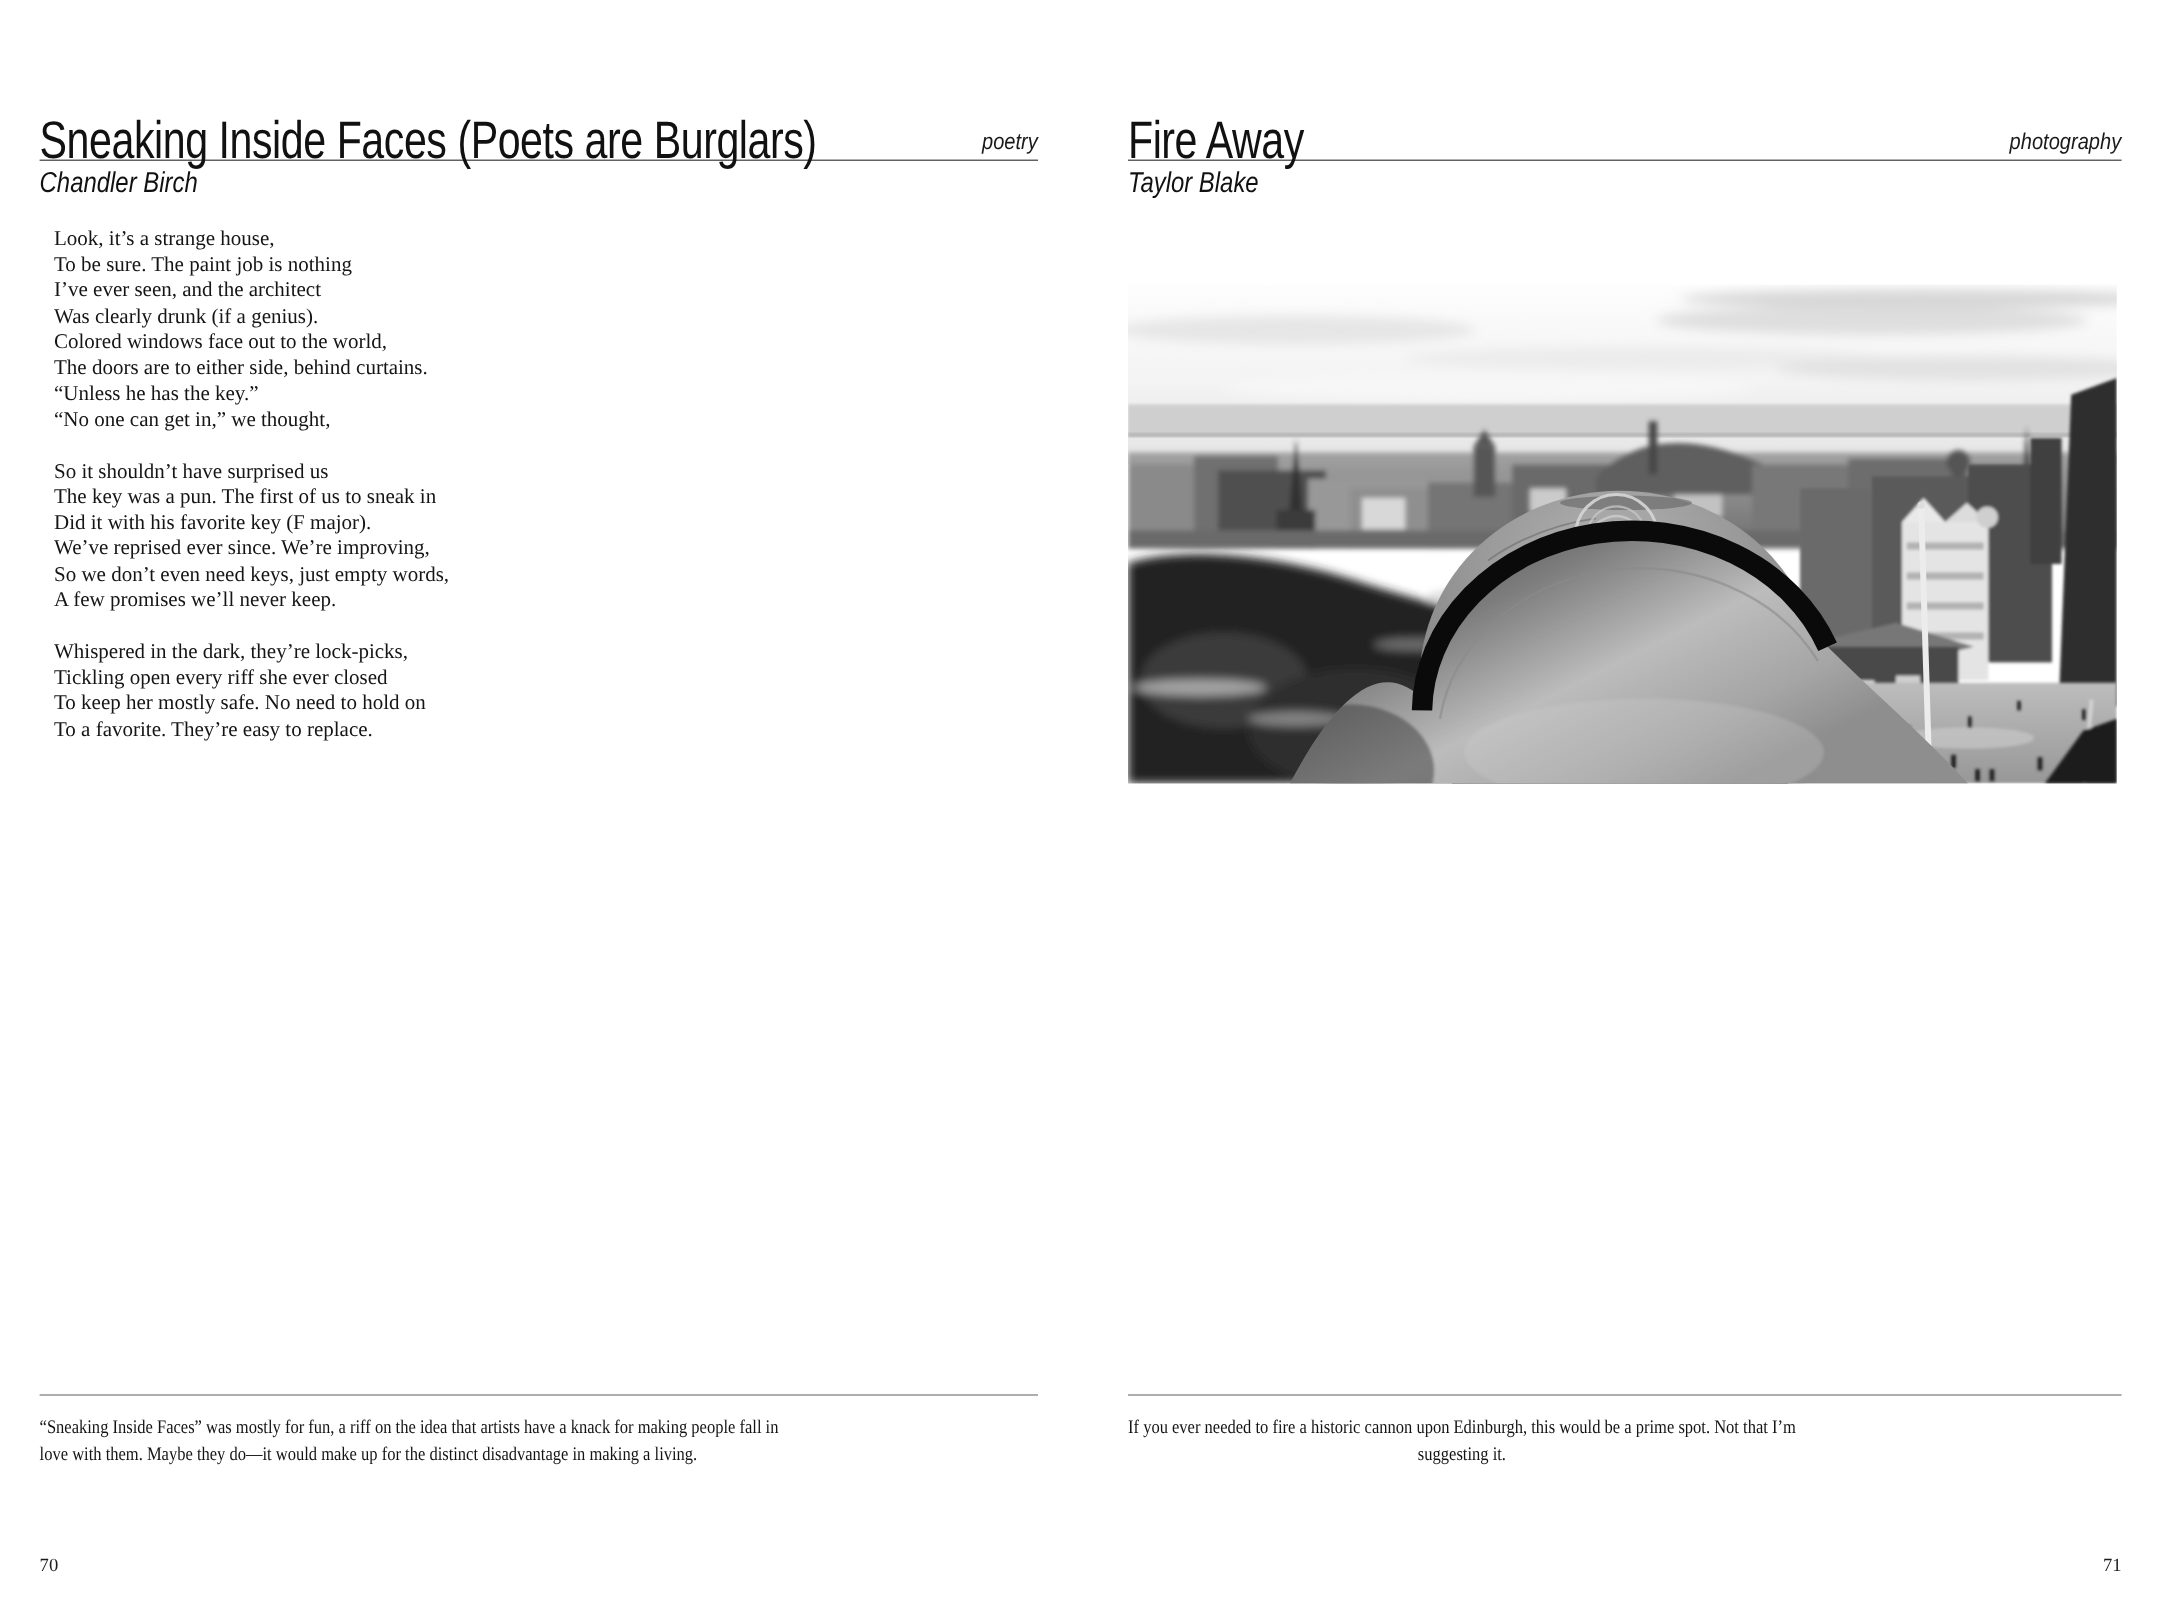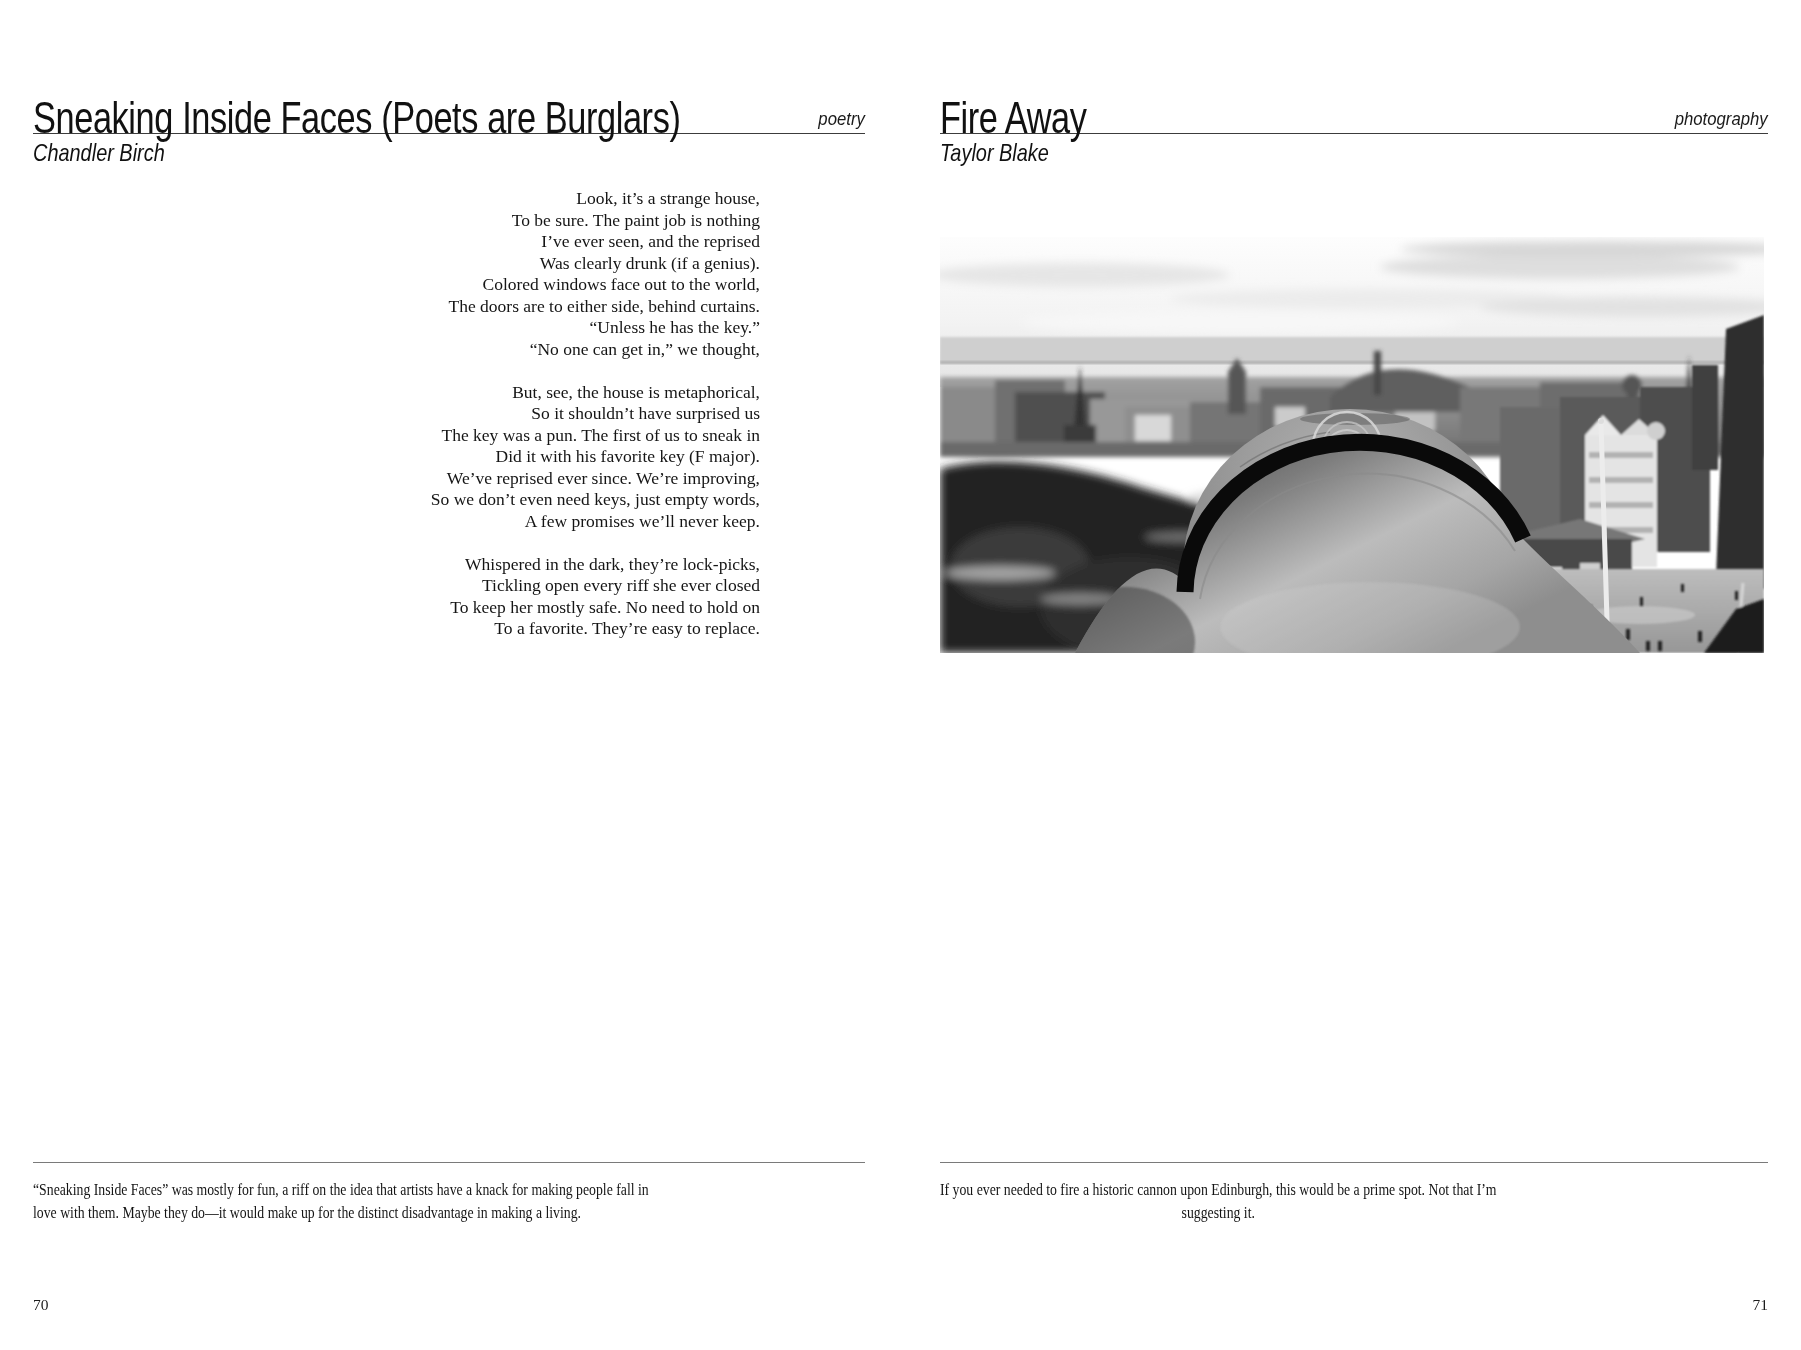--- a/index.html
+++ b/index.html
@@ -18,21 +18,21 @@
   }
   .genre{
     position:absolute;right:0;bottom:3px;font-size:19px;font-style:italic;color:#1a1a1a;
     transform:scaleX(0.88);transform-origin:100% 100%;white-space:nowrap;
   }
   .author{
     position:absolute;top:139px;left:0;font-size:24px;font-style:italic;color:#111;
     transform:scaleX(0.83);transform-origin:0 0;white-space:nowrap;
   }
   .poem{
-    position:absolute;top:188px;left:0;width:727px;text-align:right;
+    position:absolute;top:188px;left:12px;width:727px;text-align:left;
     font-family:"Liberation Serif",serif;font-size:17.5px;line-height:21.5px;color:#151515;
   }
   .stanza{margin:0 0 21.5px 0;}
   .photo-frame{position:absolute;left:0;top:237px;width:824px;height:416px;}
   .photo-frame svg{display:block;width:824px;height:416px;}
   .footer-rule{position:absolute;top:1162px;left:0;right:0;border-top:1px solid #7a7a7a;height:0;}
   .footer{
     position:absolute;top:1179px;left:0;font-family:"Liberation Serif",serif;
     font-size:16px;line-height:22.5px;color:#141414;
     transform:scaleX(0.86);transform-origin:0 0;
@@ -49,29 +49,28 @@
   <div class="page-header">
     <div class="title">Sneaking Inside Faces (Poets are Burglars)</div>
     <div class="genre">poetry</div>
   </div>
   <div class="author">Chandler Birch</div>
 
   <div class="poem">
       <div class="stanza">
         <div class="poem-line">Look, it’s a strange house,</div>
         <div class="poem-line">To be sure. The paint job is nothing</div>
-        <div class="poem-line">I’ve ever seen, and the reprised</div>
+        <div class="poem-line">I’ve ever seen, and the architect</div>
         <div class="poem-line">Was clearly drunk (if a genius).</div>
         <div class="poem-line">Colored windows face out to the world,</div>
         <div class="poem-line">The doors are to either side, behind curtains.</div>
         <div class="poem-line">“Unless he has the key.”</div>
         <div class="poem-line">“No one can get in,” we thought,</div>
       </div>
       <div class="stanza">
-        <div class="poem-line">But, see, the house is metaphorical,</div>
         <div class="poem-line">So it shouldn’t have surprised us</div>
         <div class="poem-line">The key was a pun. The first of us to sneak in</div>
         <div class="poem-line">Did it with his favorite key (F major).</div>
         <div class="poem-line">We’ve reprised ever since. We’re improving,</div>
         <div class="poem-line">So we don’t even need keys, just empty words,</div>
         <div class="poem-line">A few promises we’ll never keep.</div>
       </div>
       <div class="stanza">
         <div class="poem-line">Whispered in the dark, they’re lock-picks,</div>
         <div class="poem-line">Tickling open every riff she ever closed</div>

